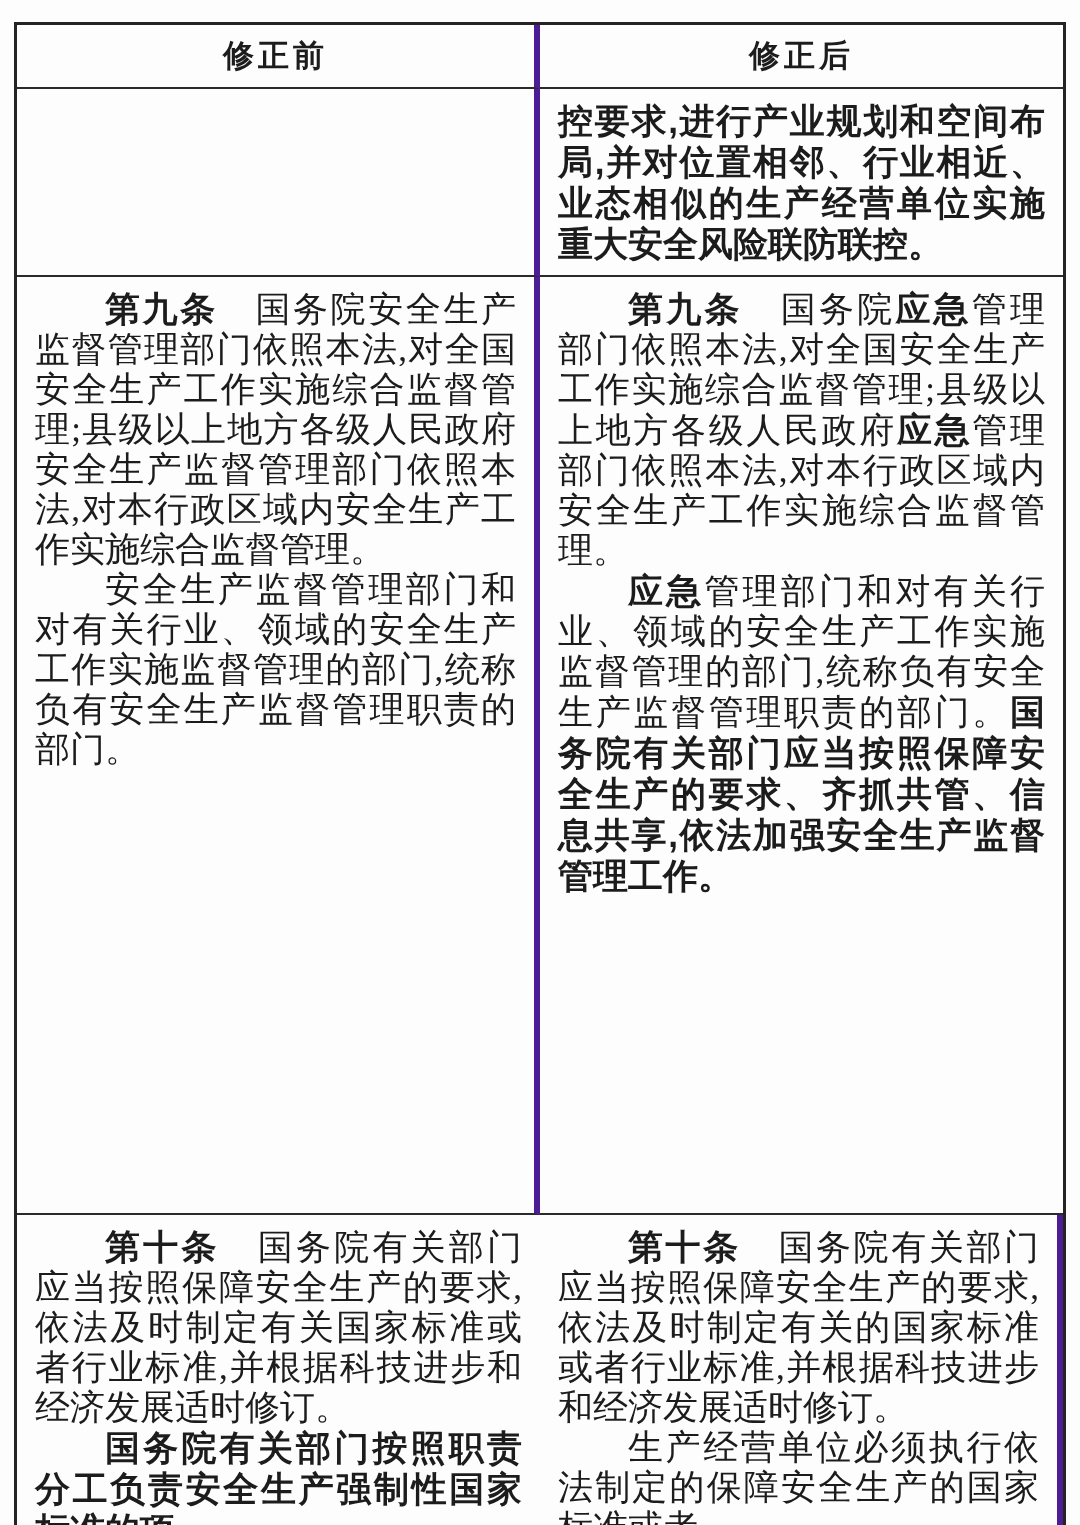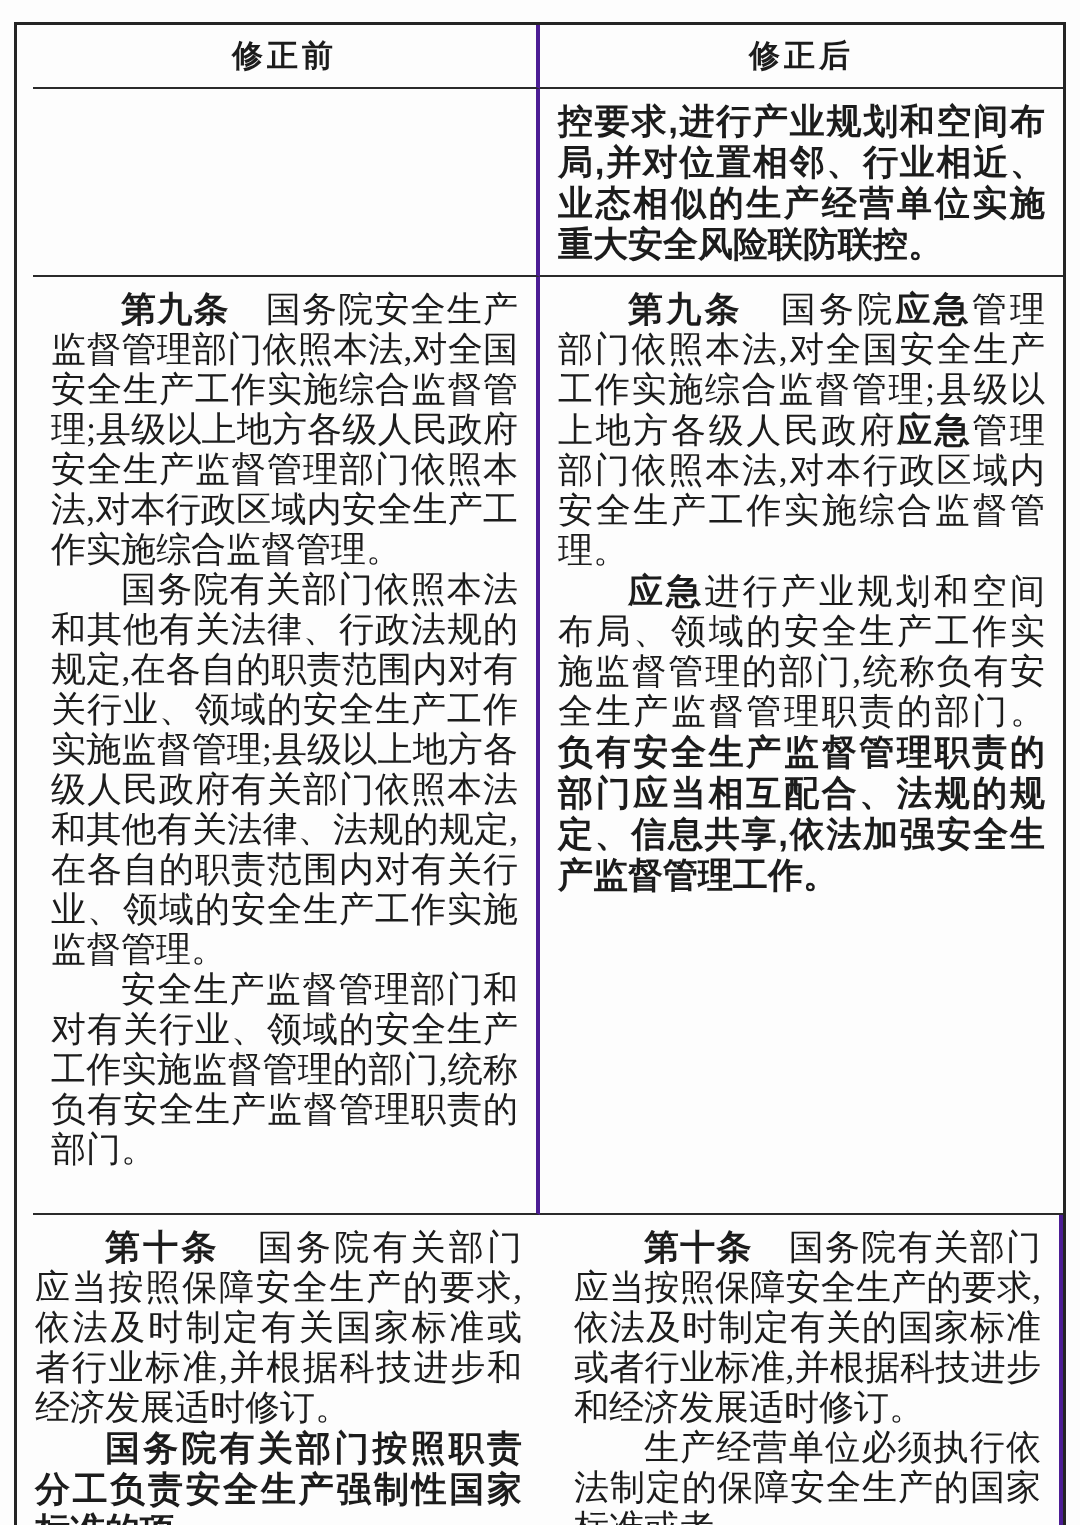--- a/index.html
+++ b/index.html
@@ -37,22 +37,21 @@
     box-sizing: border-box;
     border-bottom: 2px solid #2a2a2a;
     padding: 12px 18px 10px 18px;
     font-size: 35px;
     line-height: 40px;
     text-align: justify;
     text-justify: inter-character;
     overflow: hidden;
   }
   .cell.left-col {
-    border-right: 4px solid #4c1d95;
-    margin-left: 16px;
+    border-right: 6px solid #4c1d95;
   }
   .cell.last-row {
     border-bottom: none;
   }
   .header-cell {
     min-height: 64px;
     display: flex;
     align-items: center;
     justify-content: center;
     font-family: "Liberation Sans", "DejaVu Sans", sans-serif;
@@ -86,26 +85,25 @@
     <div class="cell left-col header-cell">修正前</div>
     <div class="cell header-cell">修正后</div>
 
     <div class="cell left-col row1-cell"></div>
     <div class="cell row1-cell">
         <p class="para no-indent"><span class="run bold">控要求,进行产业规划和空间布局,并对位置相邻、行业相近、业态相似的生产经营单位实施重大安全风险联防联控。</span></p>
       </div>
 
     <div class="cell left-col row2-cell">
         <p class="para"><span class="run bold">第九条</span><span class="run">　国务院安全生产监督管理部门依照本法,对全国安全生产工作实施综合监督管理;县级以上地方各级人民政府安全生产监督管理部门依照本法,对本行政区域内安全生产工作实施综合监督管理。</span></p>
-        <p class="para"><span class="run">国务院有关部门依照本法和其他有关法律、行政法规的规定,在各自的职责范围内对有关行业、领域的安全生产工作实施监督管理;县级以上地方各级人民政府有关部门依照本法和其他有关法律、法规的规定,在各自的职责范围内对有关行业、领域的安全生产工作实施监督管理。</span></p>
         <p class="para"><span class="run">安全生产监督管理部门和对有关行业、领域的安全生产工作实施监督管理的部门,统称负有安全生产监督管理职责的部门。</span></p>
       </div>
     <div class="cell row2-cell">
         <p class="para"><span class="run bold">第九条</span><span class="run">　国务院</span><span class="run bold">应急</span><span class="run">管理部门依照本法,对全国安全生产工作实施综合监督管理;县级以上地方各级人民政府</span><span class="run bold">应急</span><span class="run">管理部门依照本法,对本行政区域内安全生产工作实施综合监督管理。</span></p>
-        <p class="para"><span class="run bold">应急</span><span class="run">进行产业规划和空间布局、领域的安全生产工作实施监督管理的部门,统称负有安全生产监督管理职责的部门。</span><span class="run bold">负有安全生产监督管理职责的部门应当相互配合、法规的规定、信息共享,依法加强安全生产监督管理工作。</span></p>
+        <p class="para"><span class="run bold">应急</span><span class="run">管理部门和对有关行业、领域的安全生产工作实施监督管理的部门,统称负有安全生产监督管理职责的部门。</span><span class="run bold">国务院有关部门应当按照保障安全生产的要求、齐抓共管、信息共享,依法加强安全生产监督管理工作。</span></p>
       </div>
 
     <div class="cell row3-cell last-row">
         <p class="para"><span class="run bold">第十条</span><span class="run">　国务院有关部门应当按照保障安全生产的要求,依法及时制定有关国家标准或者行业标准,并根据科技进步和经济发展适时修订。</span></p>
         <p class="para"><span class="run bold">国务院有关部门按照职责分工负责安全生产强制性国家标准的项</span></p>
       </div>
     <div class="cell left-col row3-cell last-row">
         <p class="para"><span class="run bold">第十条</span><span class="run">　国务院有关部门应当按照保障安全生产的要求,依法及时制定有关的国家标准或者行业标准,并根据科技进步和经济发展适时修订。</span></p>
         <p class="para"><span class="run">生产经营单位必须执行依法制定的保障安全生产的国家标准或者</span></p>
       </div>

